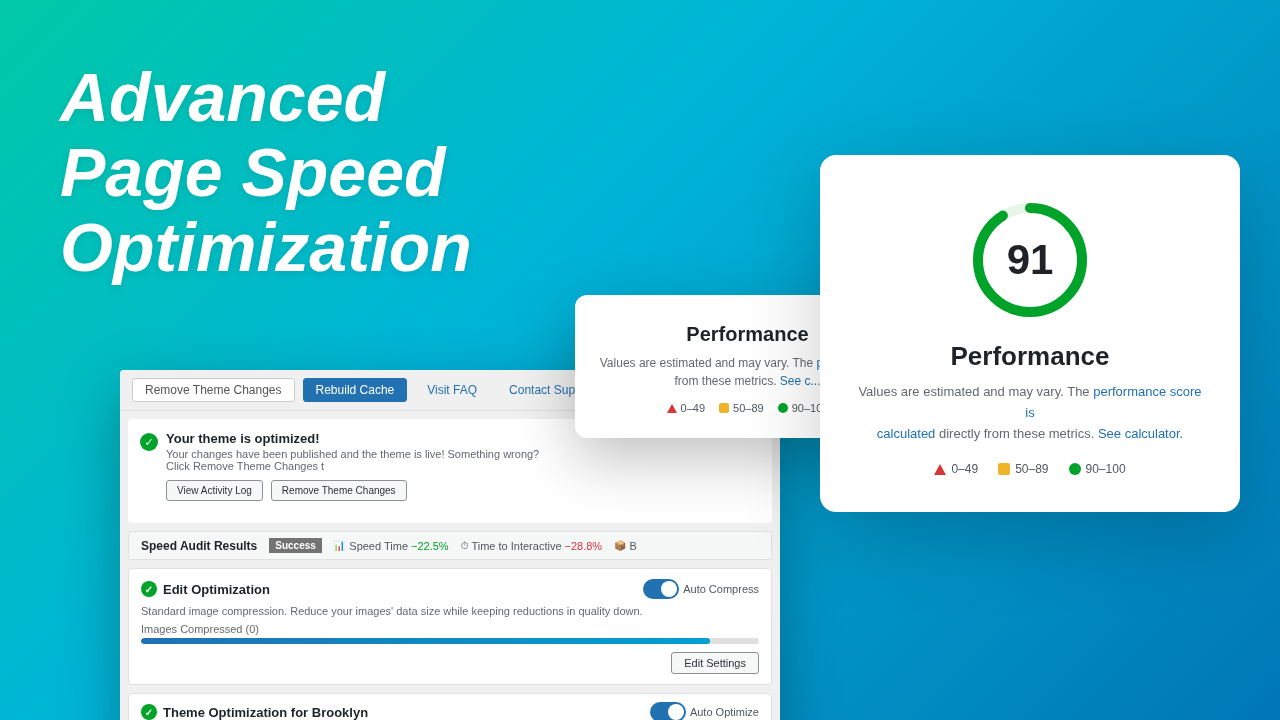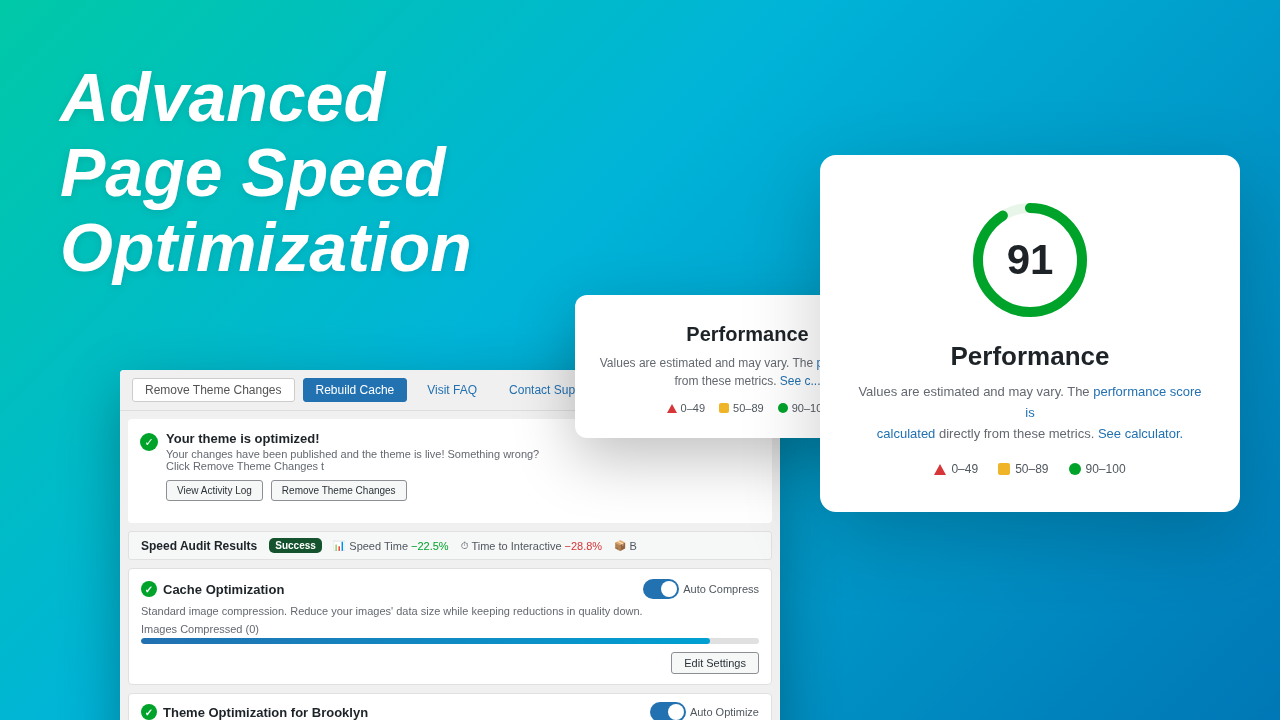--- a/index.html
+++ b/index.html
@@ -134,24 +134,24 @@
       margin: 0 8px 8px 8px;
       border-radius: 3px;
       border: 1px solid #e0e0e0;
     }
     .speed-audit-bar .label {
       font-weight: 600;
       font-size: 12px;
       color: #1d2327;
     }
     .badge-success {
-      background: #14532d;
+      background: #737373;
       color: white;
       padding: 2px 6px;
-      border-radius: 5px;
+      border-radius: 0;
       font-size: 10px;
       font-weight: 600;
     }
     .metric {
       display: flex;
       align-items: center;
       gap: 3px;
     }
     .metric-icon { font-size: 10px; }
     .metric-val { font-weight: 500; }
@@ -451,21 +451,21 @@
     <div class="metric">
       <span class="metric-icon">📦</span>
       <span class="metric-val">B</span>
     </div>
   </div>
 
   <div class="section-card">
     <div class="section-header">
       <div class="section-title">
         <div class="check-icon"></div>
-        <span>Cache Optimization</span>
+        <span>Edit Optimization</span>
       </div>
       <div class="toggle-switch">
         <div class="toggle"></div>
         <span>Auto Compress</span>
       </div>
     </div>
     <p class="section-desc">Standard image compression. Reduce your images' data size while keeping reductions in quality down.</p>
     <div class="progress-container">
       <div class="progress-label">Images Compressed (0)</div>
       <div class="progress-bar-bg">

